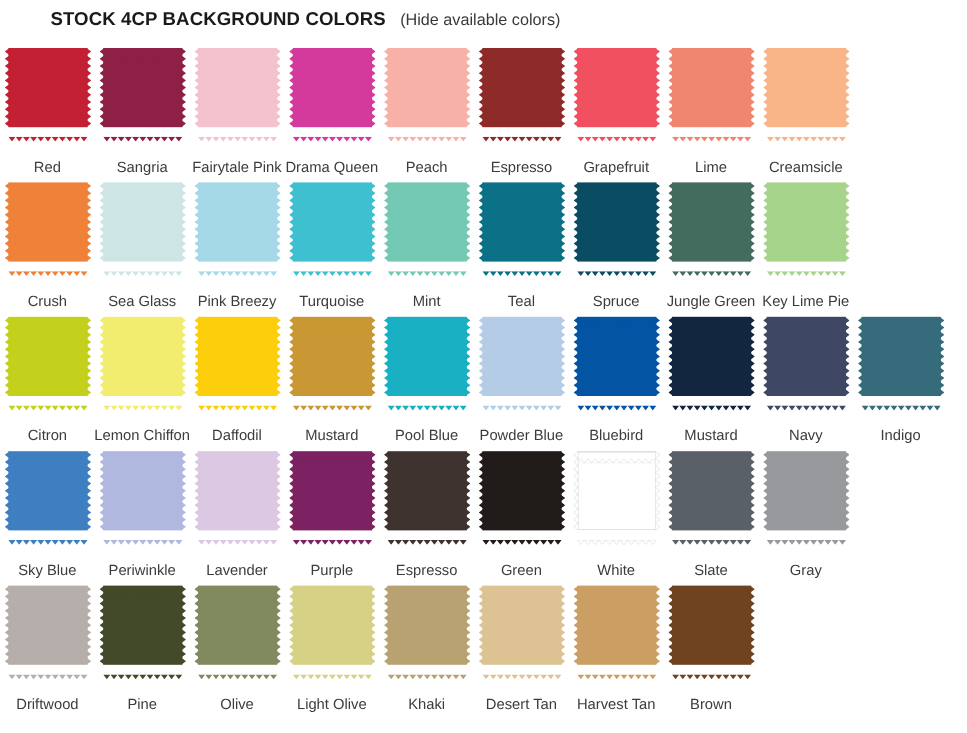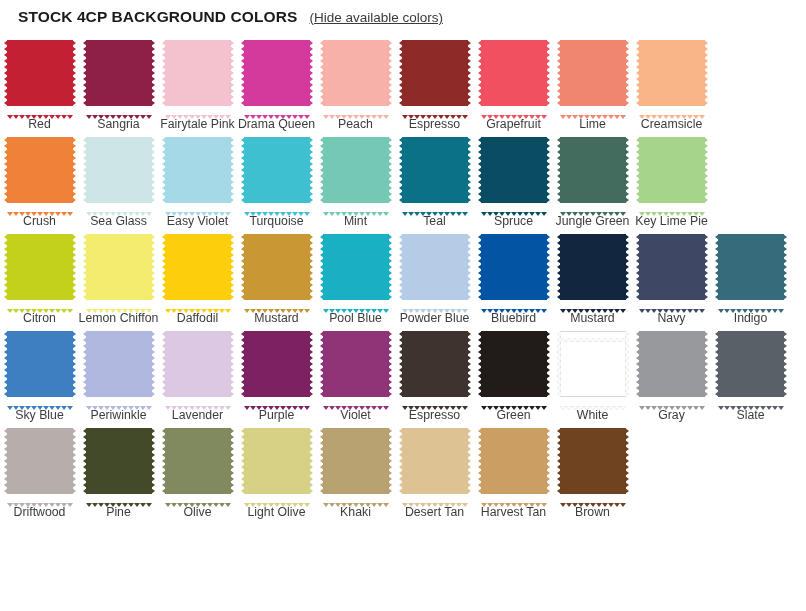--- a/index.html
+++ b/index.html
@@ -29,25 +29,25 @@
     padding: 8px 0 0 18px;
     height: 28px;
     box-sizing: border-box;
   }
   .header-title {
     font-size: 15.5px;
     font-weight: bold;
     letter-spacing: 0.1px;
     color: #1a1a1a;
     white-space: nowrap;
+    margin-left: 24px;
   }
   .header-toggle {
     font-size: 13.5px;
     color: #3a3a3a;
-    text-decoration: underline;
     margin-left: 12px;
     cursor: pointer;
     white-space: nowrap;
   }
 
   
   .grid {
     padding: 6px 0 0 0;
   }
   .row {
@@ -93,21 +93,21 @@
   .pinked .zig.left, .pinked .zig.right {
     top: 3px; bottom: 3px; width: 4px;
   }
   .pinked .zig.left { left: 0; }
   .pinked .zig.right { right: 0; }
 
   .white-outline .core { box-shadow: inset 0 0 0 1px #d8d8d8; }
 
   
   .label {
-    margin-top: 5px;
+    margin-top: 20px;
     font-size: 12.3px;
     line-height: 14px;
     color: #3c3c3c;
     text-align: center;
     width: 80px;
     word-wrap: break-word;
   }
 </style>
 </head>
 <body>
@@ -354,21 +354,21 @@
                   <path d="M0 0 L3 4 L6 0 L9 4 L12 0 L15 4 L18 0 L21 4 L24 0 L27 4 L30 0 L33 4 L36 0 L39 4 L42 0 L45 4 L48 0 L51 4 L54 0 L57 4 L60 0 L63 4 L66 0 Z" fill="#a5d9e8"></path>
                 </svg></div>
               <div class="zig left"><svg width="100%" height="100%" preserveAspectRatio="none" viewBox="0 0 4 66">
                   <path d="M4 0 L0 3 L4 6 L0 9 L4 12 L0 15 L4 18 L0 21 L4 24 L0 27 L4 30 L0 33 L4 36 L0 39 L4 42 L0 45 L4 48 L0 51 L4 54 L0 57 L4 60 L0 63 L4 66 Z" fill="#a5d9e8"></path>
                 </svg></div>
               <div class="zig right"><svg width="100%" height="100%" preserveAspectRatio="none" viewBox="0 0 4 66">
                   <path d="M0 0 L4 3 L0 6 L4 9 L0 12 L4 15 L0 18 L4 21 L0 24 L4 27 L0 30 L4 33 L0 36 L4 39 L0 42 L4 45 L0 48 L4 51 L0 54 L4 57 L0 60 L4 63 L0 66 Z" fill="#a5d9e8"></path>
                 </svg></div>
             </div>
           </div>
-          <div class="label">Easy Violet</div>
+          <div class="label">Pink Breezy</div>
         </div>
         <div class="cell">
           <div class="swatch-wrap">
             <div class="pinked">
               <div class="core" style="background: rgb(63, 192, 208);"></div>
               <div class="zig top"><svg width="100%" height="100%" preserveAspectRatio="none" viewBox="0 0 66 4">
                   <path d="M0 4 L3 0 L6 4 L9 0 L12 4 L15 0 L18 4 L21 0 L24 4 L27 0 L30 4 L33 0 L36 4 L39 0 L42 4 L45 0 L48 4 L51 0 L54 4 L57 0 L60 4 L63 0 L66 4 Z" fill="#3fc0d0"></path>
                 </svg></div>
               <div class="zig bottom"><svg width="100%" height="100%" preserveAspectRatio="none" viewBox="0 0 66 4">
                   <path d="M0 0 L3 4 L6 0 L9 4 L12 0 L15 4 L18 0 L21 4 L24 0 L27 4 L30 0 L33 4 L36 0 L39 4 L42 0 L45 4 L48 0 L51 4 L54 0 L57 4 L60 0 L63 4 L66 0 Z" fill="#3fc0d0"></path>
@@ -763,40 +763,20 @@
               <div class="zig right"><svg width="100%" height="100%" preserveAspectRatio="none" viewBox="0 0 4 66">
                   <path d="M0 0 L4 3 L0 6 L4 9 L0 12 L4 15 L0 18 L4 21 L0 24 L4 27 L0 30 L4 33 L0 36 L4 39 L0 42 L4 45 L0 48 L4 51 L0 54 L4 57 L0 60 L4 63 L0 66 Z" fill="#7c2161"></path>
                 </svg></div>
             </div>
           </div>
           <div class="label">Purple</div>
         </div>
         <div class="cell">
           <div class="swatch-wrap">
             <div class="pinked">
-              <div class="core" style="background: rgb(143, 52, 119);"></div>
-              <div class="zig top"><svg width="100%" height="100%" preserveAspectRatio="none" viewBox="0 0 66 4">
-                  <path d="M0 4 L3 0 L6 4 L9 0 L12 4 L15 0 L18 4 L21 0 L24 4 L27 0 L30 4 L33 0 L36 4 L39 0 L42 4 L45 0 L48 4 L51 0 L54 4 L57 0 L60 4 L63 0 L66 4 Z" fill="#8f3477"></path>
-                </svg></div>
-              <div class="zig bottom"><svg width="100%" height="100%" preserveAspectRatio="none" viewBox="0 0 66 4">
-                  <path d="M0 0 L3 4 L6 0 L9 4 L12 0 L15 4 L18 0 L21 4 L24 0 L27 4 L30 0 L33 4 L36 0 L39 4 L42 0 L45 4 L48 0 L51 4 L54 0 L57 4 L60 0 L63 4 L66 0 Z" fill="#8f3477"></path>
-                </svg></div>
-              <div class="zig left"><svg width="100%" height="100%" preserveAspectRatio="none" viewBox="0 0 4 66">
-                  <path d="M4 0 L0 3 L4 6 L0 9 L4 12 L0 15 L4 18 L0 21 L4 24 L0 27 L4 30 L0 33 L4 36 L0 39 L4 42 L0 45 L4 48 L0 51 L4 54 L0 57 L4 60 L0 63 L4 66 Z" fill="#8f3477"></path>
-                </svg></div>
-              <div class="zig right"><svg width="100%" height="100%" preserveAspectRatio="none" viewBox="0 0 4 66">
-                  <path d="M0 0 L4 3 L0 6 L4 9 L0 12 L4 15 L0 18 L4 21 L0 24 L4 27 L0 30 L4 33 L0 36 L4 39 L0 42 L4 45 L0 48 L4 51 L0 54 L4 57 L0 60 L4 63 L0 66 Z" fill="#8f3477"></path>
-                </svg></div>
-            </div>
-          </div>
-          <div class="label">Violet</div>
-        </div>
-        <div class="cell">
-          <div class="swatch-wrap">
-            <div class="pinked">
               <div class="core" style="background: rgb(62, 51, 46);"></div>
               <div class="zig top"><svg width="100%" height="100%" preserveAspectRatio="none" viewBox="0 0 66 4">
                   <path d="M0 4 L3 0 L6 4 L9 0 L12 4 L15 0 L18 4 L21 0 L24 4 L27 0 L30 4 L33 0 L36 4 L39 0 L42 4 L45 0 L48 4 L51 0 L54 4 L57 0 L60 4 L63 0 L66 4 Z" fill="#3e332e"></path>
                 </svg></div>
               <div class="zig bottom"><svg width="100%" height="100%" preserveAspectRatio="none" viewBox="0 0 66 4">
                   <path d="M0 0 L3 4 L6 0 L9 4 L12 0 L15 4 L18 0 L21 4 L24 0 L27 4 L30 0 L33 4 L36 0 L39 4 L42 0 L45 4 L48 0 L51 4 L54 0 L57 4 L60 0 L63 4 L66 0 Z" fill="#3e332e"></path>
                 </svg></div>
               <div class="zig left"><svg width="100%" height="100%" preserveAspectRatio="none" viewBox="0 0 4 66">
                   <path d="M4 0 L0 3 L4 6 L0 9 L4 12 L0 15 L4 18 L0 21 L4 24 L0 27 L4 30 L0 33 L4 36 L0 39 L4 42 L0 45 L4 48 L0 51 L4 54 L0 57 L4 60 L0 63 L4 66 Z" fill="#3e332e"></path>
                 </svg></div>
@@ -843,56 +823,56 @@
               <div class="zig right"><svg width="100%" height="100%" preserveAspectRatio="none" viewBox="0 0 4 66">
                   <path d="M0 0 L4 3 L0 6 L4 9 L0 12 L4 15 L0 18 L4 21 L0 24 L4 27 L0 30 L4 33 L0 36 L4 39 L0 42 L4 45 L0 48 L4 51 L0 54 L4 57 L0 60 L4 63 L0 66 Z" fill="#ffffff" stroke="#d8d8d8" stroke-width="0.5"></path>
                 </svg></div>
             </div>
           </div>
           <div class="label">White</div>
         </div>
         <div class="cell">
           <div class="swatch-wrap">
             <div class="pinked">
+              <div class="core" style="background: rgb(90, 96, 103);"></div>
+              <div class="zig top"><svg width="100%" height="100%" preserveAspectRatio="none" viewBox="0 0 66 4">
+                  <path d="M0 4 L3 0 L6 4 L9 0 L12 4 L15 0 L18 4 L21 0 L24 4 L27 0 L30 4 L33 0 L36 4 L39 0 L42 4 L45 0 L48 4 L51 0 L54 4 L57 0 L60 4 L63 0 L66 4 Z" fill="#5a6067"></path>
+                </svg></div>
+              <div class="zig bottom"><svg width="100%" height="100%" preserveAspectRatio="none" viewBox="0 0 66 4">
+                  <path d="M0 0 L3 4 L6 0 L9 4 L12 0 L15 4 L18 0 L21 4 L24 0 L27 4 L30 0 L33 4 L36 0 L39 4 L42 0 L45 4 L48 0 L51 4 L54 0 L57 4 L60 0 L63 4 L66 0 Z" fill="#5a6067"></path>
+                </svg></div>
+              <div class="zig left"><svg width="100%" height="100%" preserveAspectRatio="none" viewBox="0 0 4 66">
+                  <path d="M4 0 L0 3 L4 6 L0 9 L4 12 L0 15 L4 18 L0 21 L4 24 L0 27 L4 30 L0 33 L4 36 L0 39 L4 42 L0 45 L4 48 L0 51 L4 54 L0 57 L4 60 L0 63 L4 66 Z" fill="#5a6067"></path>
+                </svg></div>
+              <div class="zig right"><svg width="100%" height="100%" preserveAspectRatio="none" viewBox="0 0 4 66">
+                  <path d="M0 0 L4 3 L0 6 L4 9 L0 12 L4 15 L0 18 L4 21 L0 24 L4 27 L0 30 L4 33 L0 36 L4 39 L0 42 L4 45 L0 48 L4 51 L0 54 L4 57 L0 60 L4 63 L0 66 Z" fill="#5a6067"></path>
+                </svg></div>
+            </div>
+          </div>
+          <div class="label">Slate</div>
+        </div>
+        <div class="cell">
+          <div class="swatch-wrap">
+            <div class="pinked">
               <div class="core" style="background: rgb(151, 153, 156);"></div>
               <div class="zig top"><svg width="100%" height="100%" preserveAspectRatio="none" viewBox="0 0 66 4">
                   <path d="M0 4 L3 0 L6 4 L9 0 L12 4 L15 0 L18 4 L21 0 L24 4 L27 0 L30 4 L33 0 L36 4 L39 0 L42 4 L45 0 L48 4 L51 0 L54 4 L57 0 L60 4 L63 0 L66 4 Z" fill="#97999c"></path>
                 </svg></div>
               <div class="zig bottom"><svg width="100%" height="100%" preserveAspectRatio="none" viewBox="0 0 66 4">
                   <path d="M0 0 L3 4 L6 0 L9 4 L12 0 L15 4 L18 0 L21 4 L24 0 L27 4 L30 0 L33 4 L36 0 L39 4 L42 0 L45 4 L48 0 L51 4 L54 0 L57 4 L60 0 L63 4 L66 0 Z" fill="#97999c"></path>
                 </svg></div>
               <div class="zig left"><svg width="100%" height="100%" preserveAspectRatio="none" viewBox="0 0 4 66">
                   <path d="M4 0 L0 3 L4 6 L0 9 L4 12 L0 15 L4 18 L0 21 L4 24 L0 27 L4 30 L0 33 L4 36 L0 39 L4 42 L0 45 L4 48 L0 51 L4 54 L0 57 L4 60 L0 63 L4 66 Z" fill="#97999c"></path>
                 </svg></div>
               <div class="zig right"><svg width="100%" height="100%" preserveAspectRatio="none" viewBox="0 0 4 66">
                   <path d="M0 0 L4 3 L0 6 L4 9 L0 12 L4 15 L0 18 L4 21 L0 24 L4 27 L0 30 L4 33 L0 36 L4 39 L0 42 L4 45 L0 48 L4 51 L0 54 L4 57 L0 60 L4 63 L0 66 Z" fill="#97999c"></path>
                 </svg></div>
             </div>
           </div>
           <div class="label">Gray</div>
-        </div>
-        <div class="cell">
-          <div class="swatch-wrap">
-            <div class="pinked">
-              <div class="core" style="background: rgb(90, 96, 103);"></div>
-              <div class="zig top"><svg width="100%" height="100%" preserveAspectRatio="none" viewBox="0 0 66 4">
-                  <path d="M0 4 L3 0 L6 4 L9 0 L12 4 L15 0 L18 4 L21 0 L24 4 L27 0 L30 4 L33 0 L36 4 L39 0 L42 4 L45 0 L48 4 L51 0 L54 4 L57 0 L60 4 L63 0 L66 4 Z" fill="#5a6067"></path>
-                </svg></div>
-              <div class="zig bottom"><svg width="100%" height="100%" preserveAspectRatio="none" viewBox="0 0 66 4">
-                  <path d="M0 0 L3 4 L6 0 L9 4 L12 0 L15 4 L18 0 L21 4 L24 0 L27 4 L30 0 L33 4 L36 0 L39 4 L42 0 L45 4 L48 0 L51 4 L54 0 L57 4 L60 0 L63 4 L66 0 Z" fill="#5a6067"></path>
-                </svg></div>
-              <div class="zig left"><svg width="100%" height="100%" preserveAspectRatio="none" viewBox="0 0 4 66">
-                  <path d="M4 0 L0 3 L4 6 L0 9 L4 12 L0 15 L4 18 L0 21 L4 24 L0 27 L4 30 L0 33 L4 36 L0 39 L4 42 L0 45 L4 48 L0 51 L4 54 L0 57 L4 60 L0 63 L4 66 Z" fill="#5a6067"></path>
-                </svg></div>
-              <div class="zig right"><svg width="100%" height="100%" preserveAspectRatio="none" viewBox="0 0 4 66">
-                  <path d="M0 0 L4 3 L0 6 L4 9 L0 12 L4 15 L0 18 L4 21 L0 24 L4 27 L0 30 L4 33 L0 36 L4 39 L0 42 L4 45 L0 48 L4 51 L0 54 L4 57 L0 60 L4 63 L0 66 Z" fill="#5a6067"></path>
-                </svg></div>
-            </div>
-          </div>
-          <div class="label">Slate</div>
         </div>
       </div>
       <div class="row row-5">
         <div class="cell">
           <div class="swatch-wrap">
             <div class="pinked">
               <div class="core" style="background: rgb(182, 174, 170);"></div>
               <div class="zig top"><svg width="100%" height="100%" preserveAspectRatio="none" viewBox="0 0 66 4">
                   <path d="M0 4 L3 0 L6 4 L9 0 L12 4 L15 0 L18 4 L21 0 L24 4 L27 0 L30 4 L33 0 L36 4 L39 0 L42 4 L45 0 L48 4 L51 0 L54 4 L57 0 L60 4 L63 0 L66 4 Z" fill="#b6aeaa"></path>
                 </svg></div>

